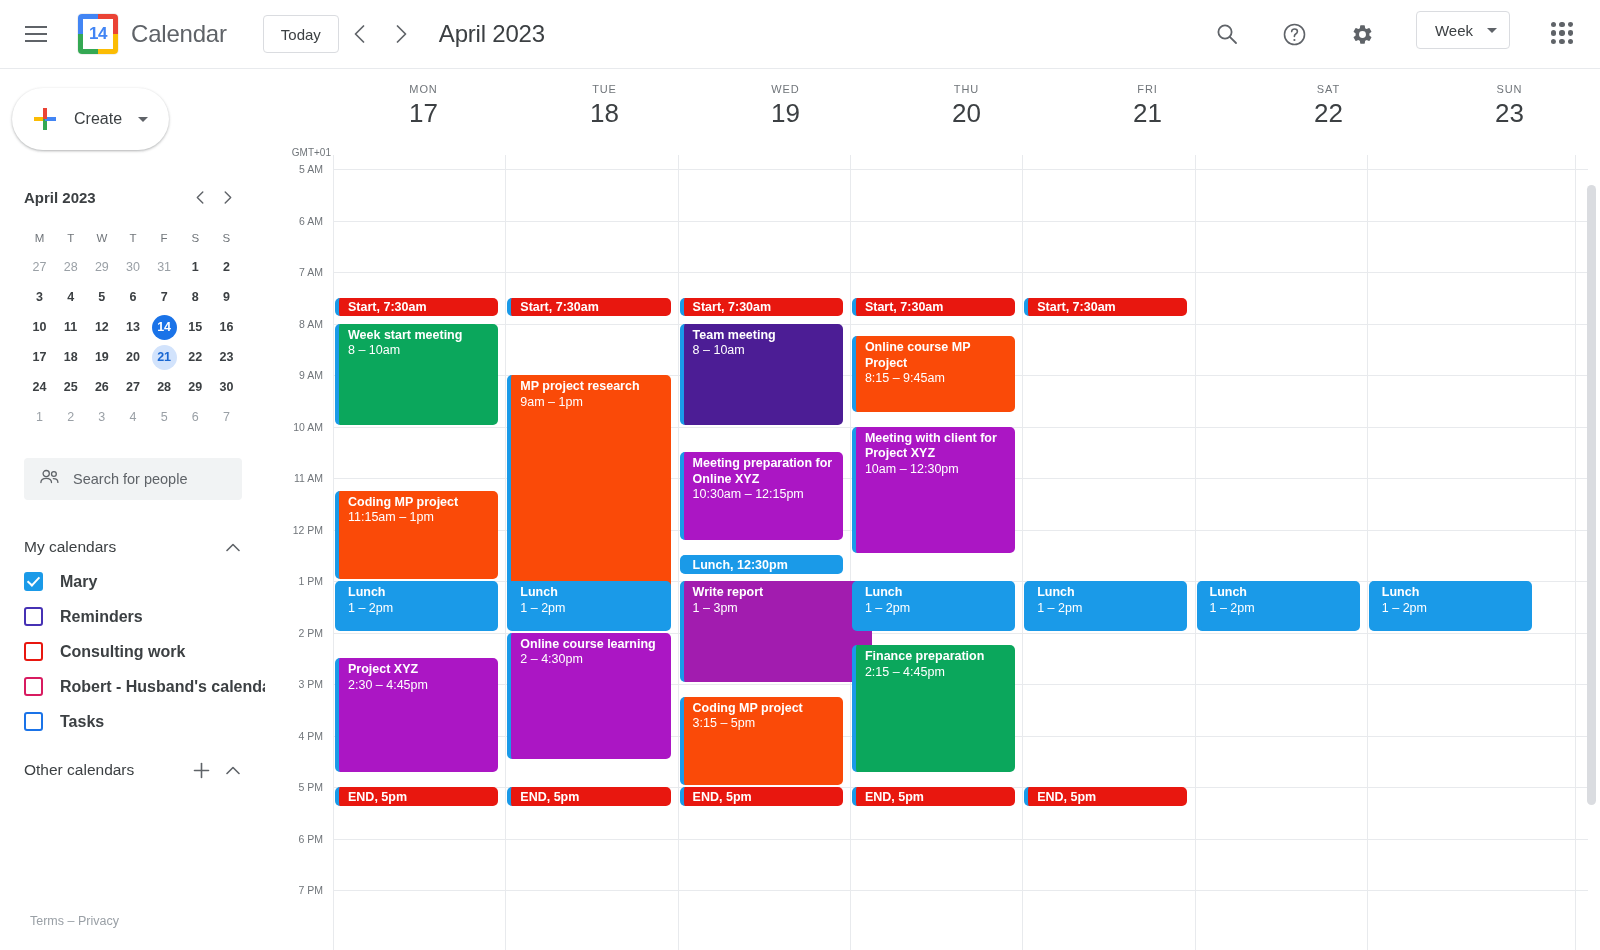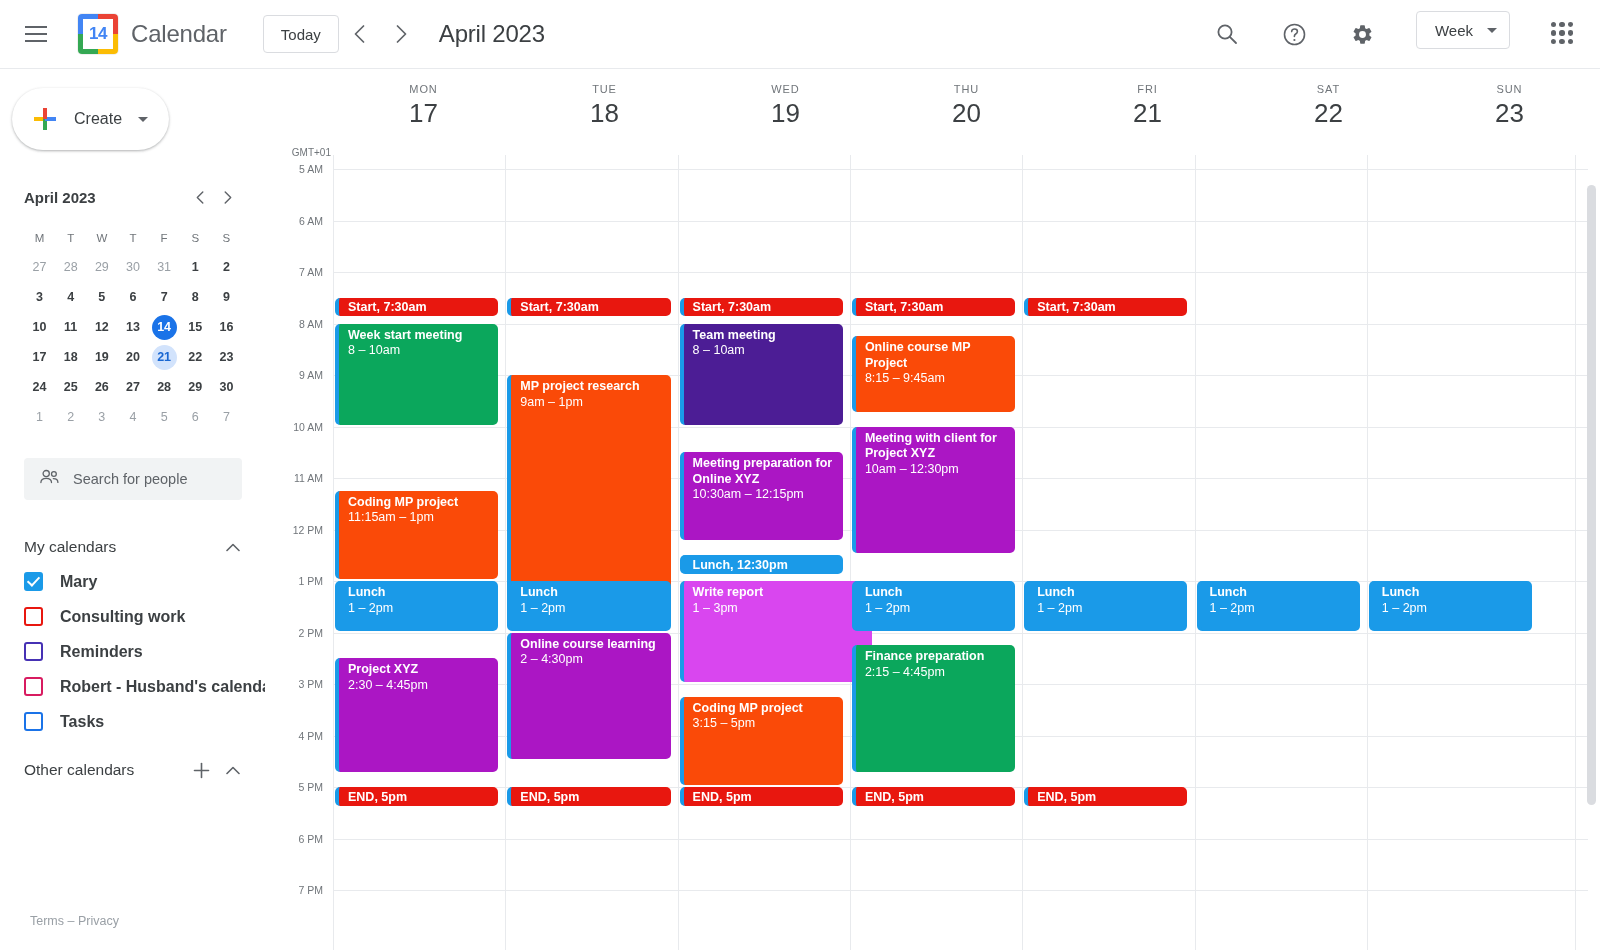--- a/index.html
+++ b/index.html
@@ -439,26 +439,26 @@
             <path d="M1 7.5L7 1.5l6 6" stroke="#5f6368" stroke-width="1.6" fill="none" stroke-linecap="round" stroke-linejoin="round"></path>
           </svg>
       </span>
     </div>
     <div id="my-cal-list">
         <div class="cal-item">
           <div class="cal-box checked" style="border-color: rgb(26, 154, 232); background: rgb(26, 154, 232);"></div>
           <div class="cal-name">Mary</div>
         </div>
         <div class="cal-item">
+          <div class="cal-box" style="border-color: rgb(70, 49, 180);"></div>
+          <div class="cal-name">Reminders</div>
+        </div>
+        <div class="cal-item">
           <div class="cal-box" style="border-color: rgb(232, 23, 15);"></div>
           <div class="cal-name">Consulting work</div>
-        </div>
-        <div class="cal-item">
-          <div class="cal-box" style="border-color: rgb(70, 49, 180);"></div>
-          <div class="cal-name">Reminders</div>
         </div>
         <div class="cal-item">
           <div class="cal-box" style="border-color: rgb(216, 27, 96);"></div>
           <div class="cal-name">Robert - Husband's calendar</div>
         </div>
         <div class="cal-item">
           <div class="cal-box" style="border-color: rgb(26, 115, 232);"></div>
           <div class="cal-name">Tasks</div>
         </div>
       </div>
@@ -607,21 +607,21 @@
           <div class="ttl">Team meeting</div>
           <div class="tm">8 – 10am</div>
         </div>
         <div class="event" style="left: 414.6px; top: 297.25px; width: 163.3px; height: 88.125px; background: rgb(171, 22, 196); border-left-color: rgb(26, 154, 232);">
           <div class="ttl">Meeting preparation for Online XYZ</div>
           <div class="tm">10:30am – 12:15pm</div>
         </div>
         <div class="event inline" style="left: 414.6px; top: 400.25px; width: 163.3px; height: 18.6px; background: rgb(26, 154, 232); border-left-color: rgb(26, 154, 232);">
           <div class="ttl">Lunch, 12:30pm</div>
         </div>
-        <div class="event" style="left: 414.6px; top: 426px; width: 192px; height: 101px; background: #d946ef; border-left-color: rgb(26, 154, 232);">
+        <div class="event" style="left: 414.6px; top: 426px; width: 192px; height: 101px; background: #a21caf; border-left-color: rgb(26, 154, 232);">
           <div class="ttl">Write report</div>
           <div class="tm">1 – 3pm</div>
         </div>
         <div class="event" style="left: 414.6px; top: 541.875px; width: 163.3px; height: 88.125px; background: rgb(250, 74, 8); border-left-color: rgb(26, 154, 232);">
           <div class="ttl">Coding MP project</div>
           <div class="tm">3:15 – 5pm</div>
         </div>
         <div class="event inline" style="left: 414.6px; top: 632px; width: 163.3px; height: 18.6px; background: rgb(232, 23, 15); border-left-color: rgb(26, 154, 232);">
           <div class="ttl">END, 5pm</div>
         </div>

